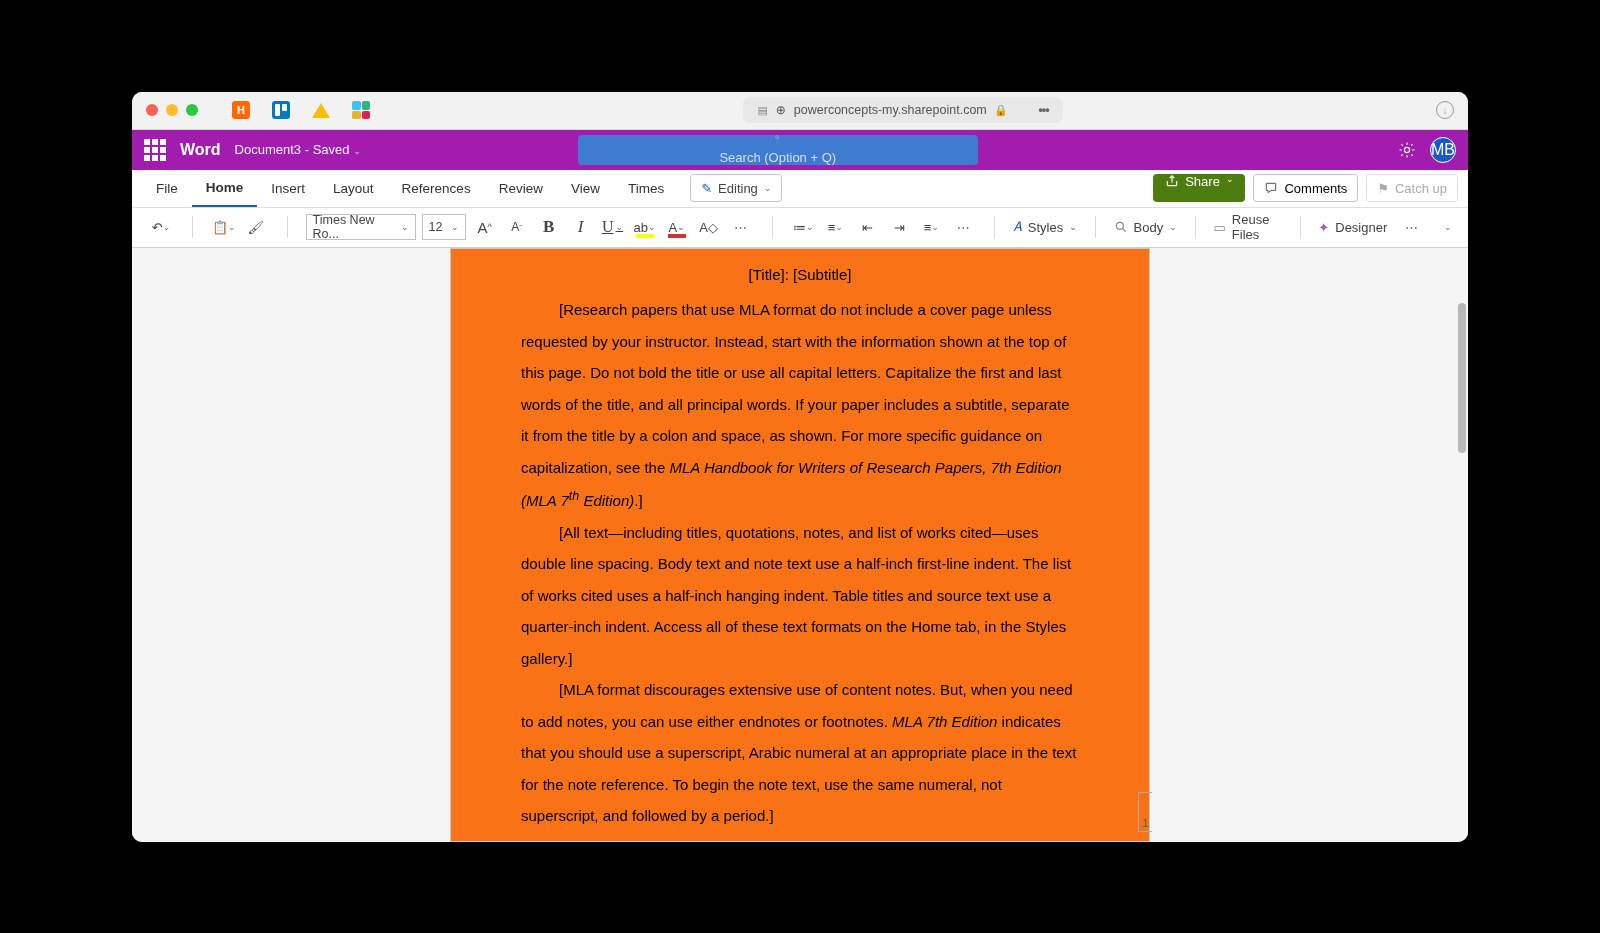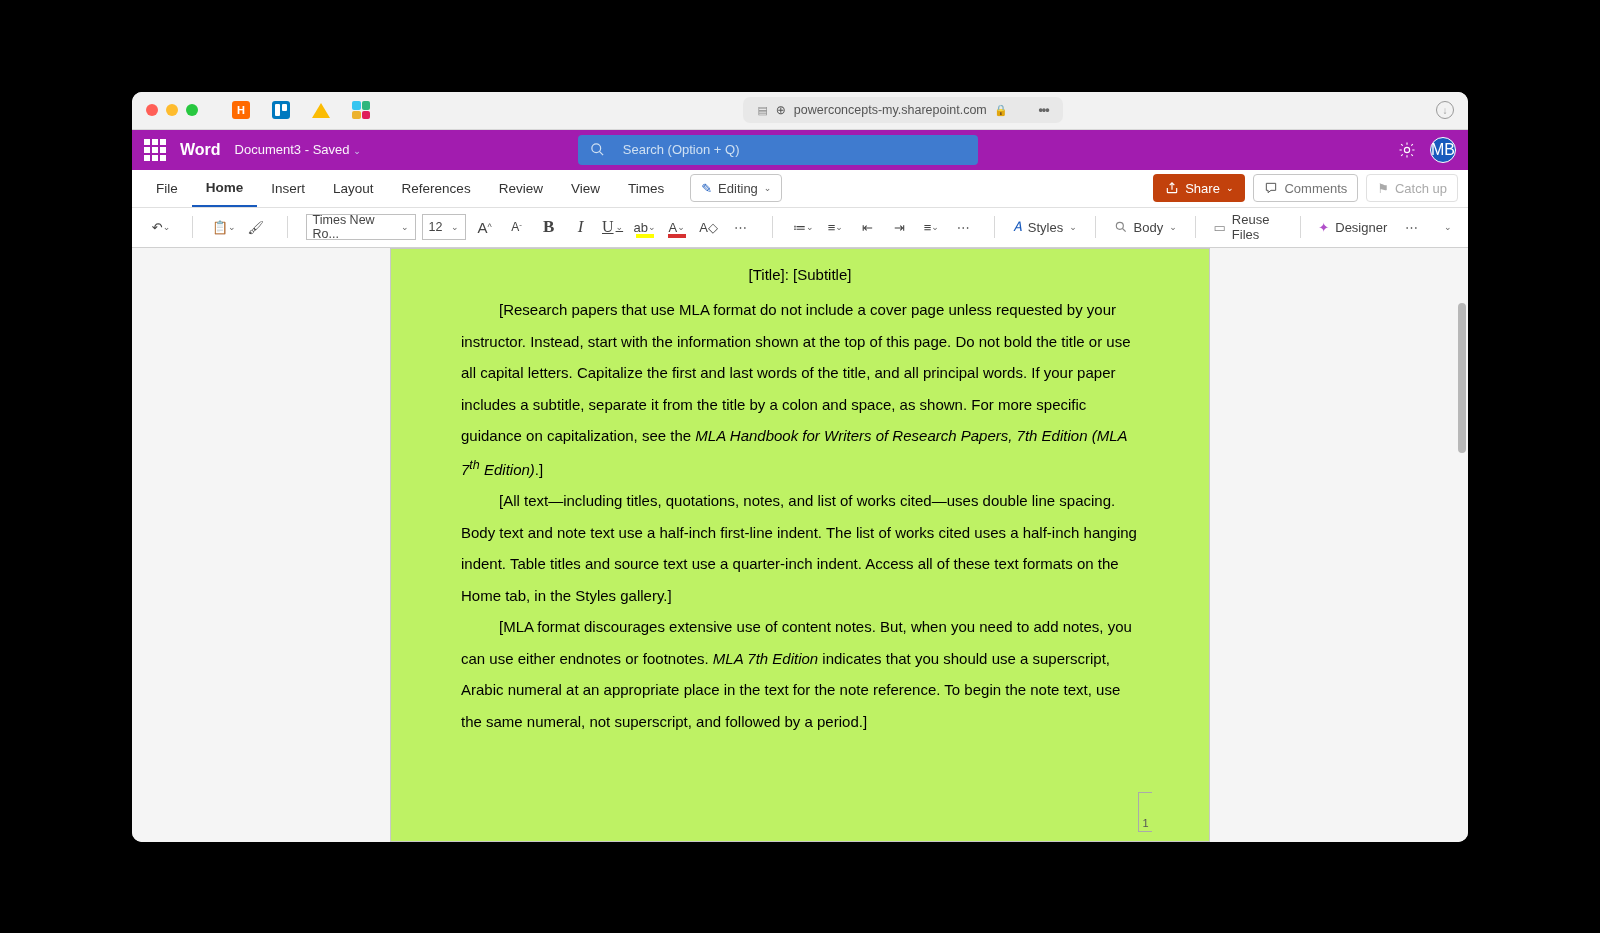--- a/index.html
+++ b/index.html
@@ -16,33 +16,33 @@
 .urlpill { margin: 0 auto; background: #e8e8e8; border-radius: 7px; height: 26px; display: flex; align-items: center; padding: 0 14px; gap: 8px; font-size: 12.5px; color: #555; }
 .urlpill .lock { font-size: 11px; }
 .dlicon { margin-left: auto; width: 18px; height: 18px; border: 1.4px solid #999; border-radius: 50%; display: flex; align-items: center; justify-content: center; font-size: 10px; color: #999; }
 
 
 .wordhdr { height: 40px; background: #a21caf; display: flex; align-items: center; padding: 0 12px; color: #fff; gap: 14px; }
 .waffle { width: 22px; height: 22px; display: grid; grid-template-columns: repeat(3,1fr); grid-template-rows: repeat(3,1fr); gap: 2px; }
 .waffle span { background: #fff; }
 .appname { font-weight: 600; font-size: 16px; }
 .docname { font-size: 13px; opacity: 0.95; }
-.searchbox { margin: 0 auto; background: #3f7bcf; border-radius: 4px; height: 30px; width: 400px; display: flex; align-items: center; padding: 0 12px; gap: 18px; font-size: 13px; color: #cfe0f2; }
+.searchbox { margin: 0 auto; background: #3f7bcf; border-radius: 4px; height: 30px; width: 400px; display: flex; align-items: center; padding: 0 12px; gap: 10px; font-size: 13px; color: #cfe0f2; flex-direction: column; }
 .hdrright { margin-left: auto; display: flex; align-items: center; gap: 14px; }
 .avatar { width: 26px; height: 26px; border-radius: 50%; border: 1.5px solid #fff; display: flex; align-items: center; justify-content: center; font-size: 16px; background: #185abd; }
 
 
 .tabs { height: 38px; display: flex; align-items: center; padding: 0 10px; gap: 0; border-bottom: 1px solid #e0e0e0; font-size: 13.5px; }
 .tab { padding: 0 14px; height: 100%; display: flex; align-items: center; color: #333; cursor: pointer; }
 .tab.active { font-weight: 600; border-bottom: 2.5px solid #185abd; }
 .editchip { margin-left: 12px; border: 1px solid #c6c6c6; border-radius: 4px; height: 28px; padding: 0 10px; display: flex; align-items: center; gap: 6px; font-size: 13px; color: #444; }
 .editchip .pen { color: #185abd; }
 .tabs .spacer { flex: 1; }
-.sharebtn { background: #c2410c; color: #fff; border-radius: 4px; height: 28px; padding: 0 12px; display: flex; align-items: center; gap: 6px; font-size: 13px; }
-.comments { border: 1px solid #c6c6c6; border-radius: 4px; height: 28px; padding: 0 10px; display: flex; align-items: center; gap: 6px; font-size: 13px; color: #737373; margin-left: 8px; }
+.sharebtn { background: #4d7c0f; color: #fff; border-radius: 4px; height: 28px; padding: 0 12px; display: flex; gap: 6px; font-size: 13px; }
+.comments { border: 1px solid #c6c6c6; border-radius: 4px; height: 28px; padding: 0 10px; display: flex; align-items: center; gap: 6px; font-size: 13px; color: #000000; margin-left: 8px; }
 .catchup { border: 1px solid #e0e0e0; border-radius: 4px; height: 28px; padding: 0 10px; display: flex; align-items: center; gap: 6px; font-size: 13px; color: #aaa; margin-left: 8px; }
 
 
 .ribbon { height: 40px; display: flex; align-items: center; padding: 0 10px; gap: 8px; border-bottom: 1px solid #d0d0d0; font-size: 13px; color: #444; }
 .rseg { display: flex; align-items: center; gap: 6px; padding: 0 6px; }
 .rsep { width: 1px; height: 22px; background: #d8d8d8; margin: 0 4px; }
 .fontsel { border: 1px solid #c0c0c0; height: 26px; padding: 0 6px; display: flex; align-items: center; gap: 8px; font-size: 12.5px; width: 110px; justify-content: space-between; }
 .sizesel { border: 1px solid #c0c0c0; height: 26px; width: 44px; padding: 0 6px; display: flex; align-items: center; justify-content: space-between; font-size: 12.5px; }
 .rbtn { width: 26px; height: 26px; display: flex; align-items: center; justify-content: center; cursor: pointer; }
 .bold { font-weight: 700; font-family: "Times New Roman", serif; font-size: 17px; }
@@ -50,21 +50,21 @@
 .undl { text-decoration: underline; font-family: "Times New Roman", serif; font-size: 16px; }
 .hlbtn { position: relative; }
 .hlbtn::after { content: ''; position: absolute; bottom: 2px; left: 4px; right: 4px; height: 4px; background: #ffff00; }
 .fcbtn { position: relative; }
 .fcbtn::after { content: ''; position: absolute; bottom: 2px; left: 4px; right: 4px; height: 4px; background: #d63131; }
 .ribbtn { display: flex; align-items: center; gap: 6px; height: 26px; padding: 0 6px; cursor: pointer; }
 .caret { font-size: 9px; color: #666; }
 
 
 .docarea { flex: 1; background: #f5f5f5; overflow: hidden; position: relative; display: flex; justify-content: center; }
-.page { width: 820px; background: #bef264; border: 1px solid #c8c8c8; margin-top: 0; padding: 10px 70px 30px; font-family: "Times New Roman", serif; font-size: 15px; line-height: 2.1; color: #000; }
+.page { width: 700px; background: #f97316; border: 1px solid #c8c8c8; margin-top: 0; padding: 10px 70px 30px; font-family: "Times New Roman", serif; font-size: 15px; line-height: 2.1; color: #000; }
 .page .title { text-align: center; margin-bottom: 4px; }
 .page p { text-indent: 38px; text-align: left; }
 .scrollbar { position: absolute; right: 2px; top: 55px; width: 8px; height: 150px; background: #b8b8b8; border-radius: 4px; }
 .pgmark { position: absolute; right: 316px; bottom: 10px; width: 14px; height: 40px; border-left: 1px solid #aaa; border-top: 1px solid #aaa; border-bottom: 1px solid #aaa; font-size: 11px; display: flex; align-items: flex-end; justify-content: center; padding-bottom: 2px; color: #555;}
 
 
 .status { height: 22px; background: #f2f2f2; border-top: 1px solid #d8d8d8; display: flex; align-items: center; padding: 0 10px; font-size: 11.5px; color: #555; gap: 16px; }
 .status .flex { flex: 1; }
 .zoomslider { width: 90px; height: 4px; background: #ccc; position: relative; border-radius: 2px; }
 .zoomslider .thumb { width: 10px; height: 10px; background: #666; border-radius: 50%; position: absolute; top: -3px; left: 16px; }

